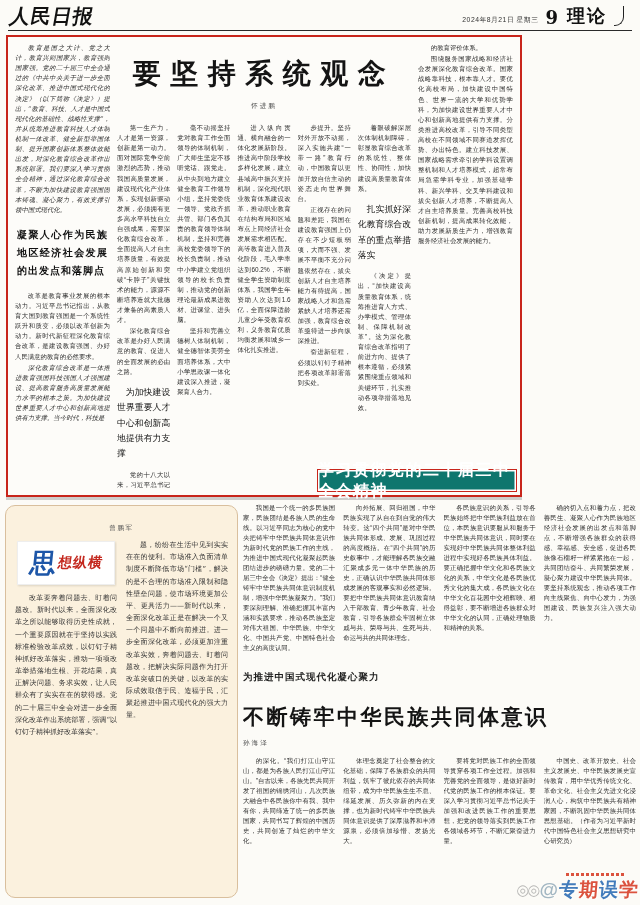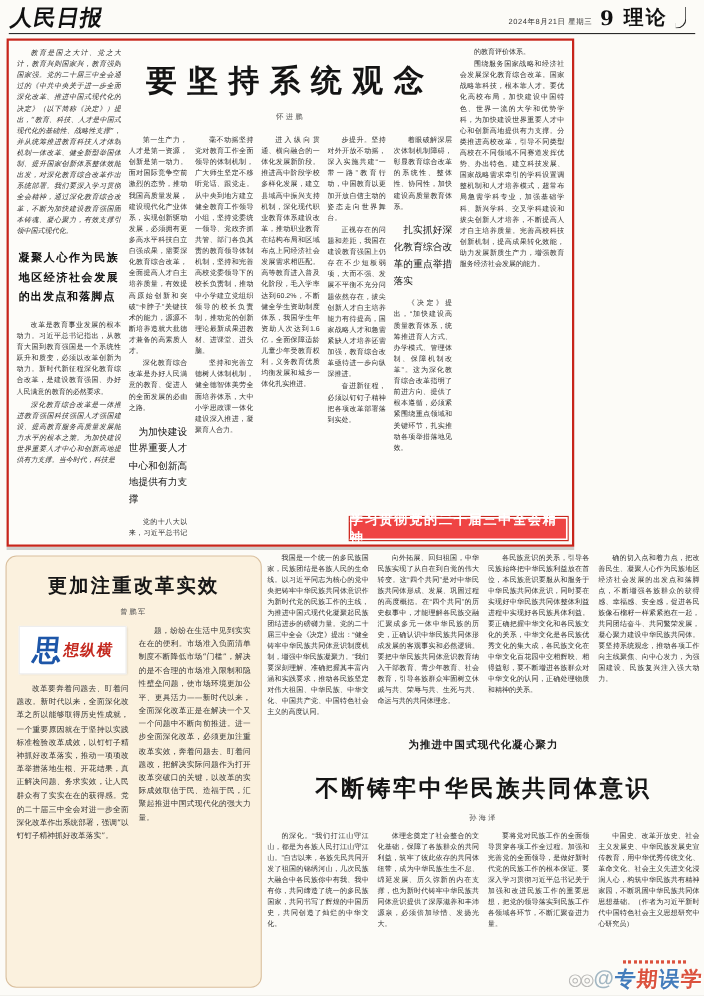--- a/index.html
+++ b/index.html
@@ -36,21 +36,21 @@
   .smalltext p { font-size:6.4px; line-height:1.58; text-align:justify; text-indent:2em;
                  color:#2e2e2e; margin-bottom:1px; }
   .tb-side.smalltext p, .tb-col p { word-break:break-all; }
   .tb-left p:last-child { font-family:"DejaVu Serif",serif; font-style:italic; }
   .subhead-lg { font-size:10px; font-weight:700; line-height:1.8; letter-spacing:1px;
                 margin:11px 2px; text-align:justify; color:#111; }
   .subhead { font-size:8.8px; font-weight:400; line-height:1.75; margin:8px 0;
              text-indent:1em; text-align:justify; color:#111; }
   .subhead:empty, .subhead-lg:empty { display:none; }
   .banner { position:absolute; right:4px; bottom:4px; width:198px; height:21px;
-            background:#ef4444; color:#fff; font-size:12px; font-weight:700;
+            background:#0f766e; color:#fff; font-size:16px; font-weight:700;
             letter-spacing:1.5px; display:flex; align-items:center; justify-content:center;
             box-shadow:inset 0 0 0 1.5px #fff, 0 0 0 1px #c8251b; }
 
   
   .sx-box { position:absolute; top:505px; left:5px; width:233px; height:393px;
             background:#fbf1de; border:1.2px solid #d9bf9d; border-radius:10px;
             padding:10px 9px 8px; overflow:hidden; }
   .sx-title { text-align:center; font-size:17.5px; font-weight:900; letter-spacing:2px;
               color:#161616; margin-top:4px; }
   .sx-author { text-align:center; font-size:6.6px; color:#555; margin:8px 0 6px; letter-spacing:1.5px; }
@@ -68,21 +68,21 @@
 
   
   .mz { position:absolute; top:503px; left:243px; width:393px; height:402px;
         overflow:hidden; display:flex; flex-direction:column; }
   .mz-cols { display:flex; gap:8px; overflow:hidden; }
   .mz-cols.top { height:158px; }
   .mz-cols.bot { flex:1; }
   .mz-col { flex:1; overflow:hidden; }
   .mz-col p { font-size:6.4px; line-height:1.56; text-align:justify; text-indent:2em;
               color:#2e2e2e; word-break:break-all; }
-  .mz-head { text-align:center; padding:10px 0 8px; }
+  .mz-head { text-align:left; padding:10px 0 8px; }
   .mz-kicker { font-size:9.5px; font-weight:700; color:#1c1c1c; letter-spacing:1px; }
   .mz-title { font-size:21px; font-weight:900; letter-spacing:2.5px; color:#141414;
               font-family:"DejaVu Serif",serif; margin-top:19px; white-space:nowrap; }
   .mz-author { font-size:6.6px; color:#555; margin-top:8px; letter-spacing:2px; }
 
   
   .watermark { position:absolute; right:2px; bottom:2px; display:flex; align-items:center;
                gap:1px; opacity:.9; filter:blur(.3px); }
   .wm-redline { position:absolute; top:-4px; right:14px; width:58px; height:3px;
                 background:repeating-linear-gradient(90deg,#d8402a 0 3px,transparent 3px 5px); }
@@ -177,21 +177,20 @@
       <div>
           <p>的教育评价体系。</p>
           <p>围绕服务国家战略和经济社会发展深化教育综合改革。国家战略靠科技，根本靠人才。要优化高校布局，加快建设中国特色、世界一流的大学和优势学科，为加快建设世界重要人才中心和创新高地提供有力支撑。分类推进高校改革，引导不同类型高校在不同领域不同赛道发挥优势、办出特色。建立科技发展、国家战略需求牵引的学科设置调整机制和人才培养模式，超常布局急需学科专业，加强基础学科、新兴学科、交叉学科建设和拔尖创新人才培养，不断提高人才自主培养质量。完善高校科技创新机制，提高成果转化效能，助力发展新质生产力，增强教育服务经济社会发展的能力。</p>
         </div>
     </div>
 
     <div class="banner">学习贯彻党的二十届三中全会精神</div>
   </section>
 
   <aside class="sx-box">
-    <h2 class="sx-title">更加注重改革实效</h2>
     <div class="sx-author">曾鹏军</div>
     <div class="sx-cols">
       <div class="sx-col">
         <div class="sx-logo">
           <span class="big">思</span>
           <span class="rest">想纵横</span>
         </div>
         <div>
             <p>改革要奔着问题去、盯着问题改。新时代以来，全面深化改革之所以能够取得历史性成就，一个重要原因就在于坚持以实践标准检验改革成效，以钉钉子精神抓好改革落实，推动一项项改革举措落地生根、开花结果，真正解决问题、务求实效，让人民群众有了实实在在的获得感。党的二十届三中全会对进一步全面深化改革作出系统部署，强调“以钉钉子精神抓好改革落实”。</p>
           </div>

